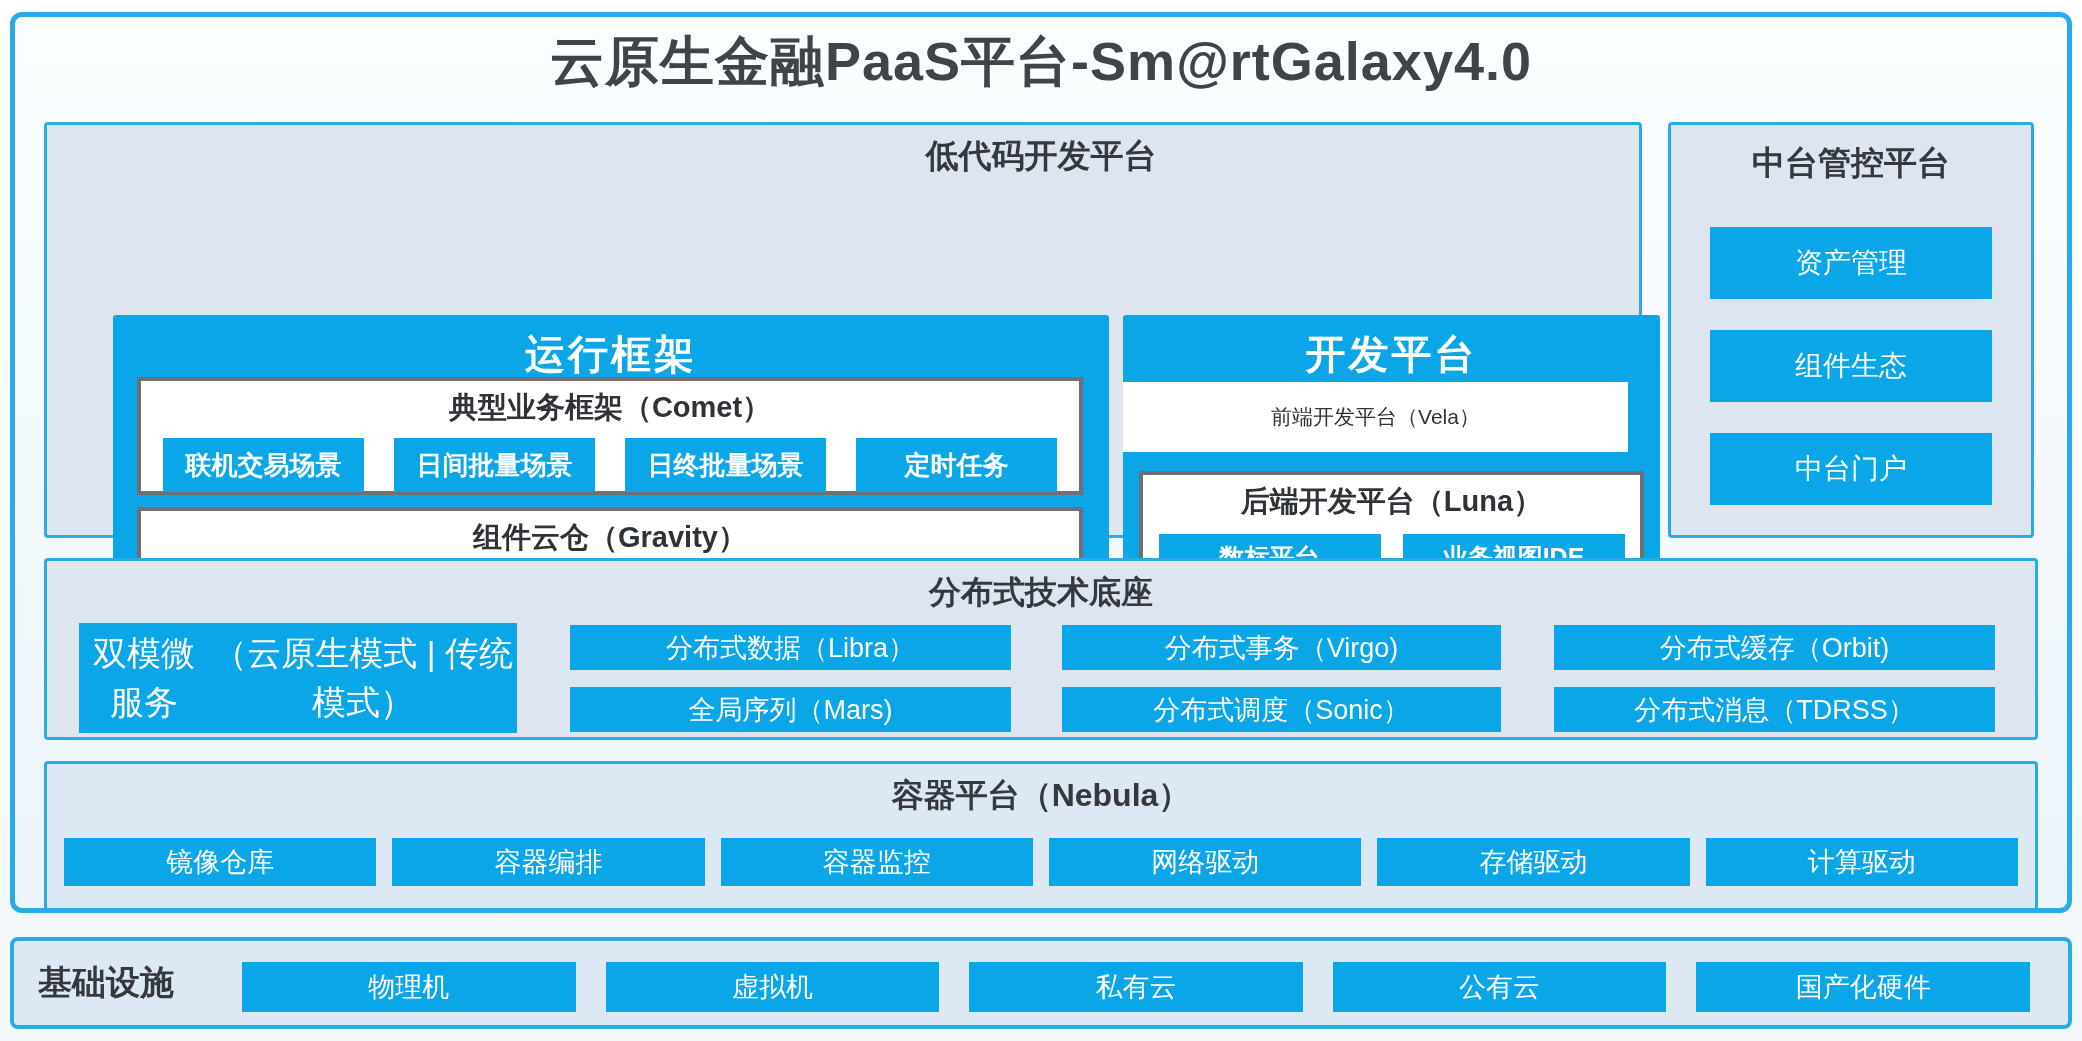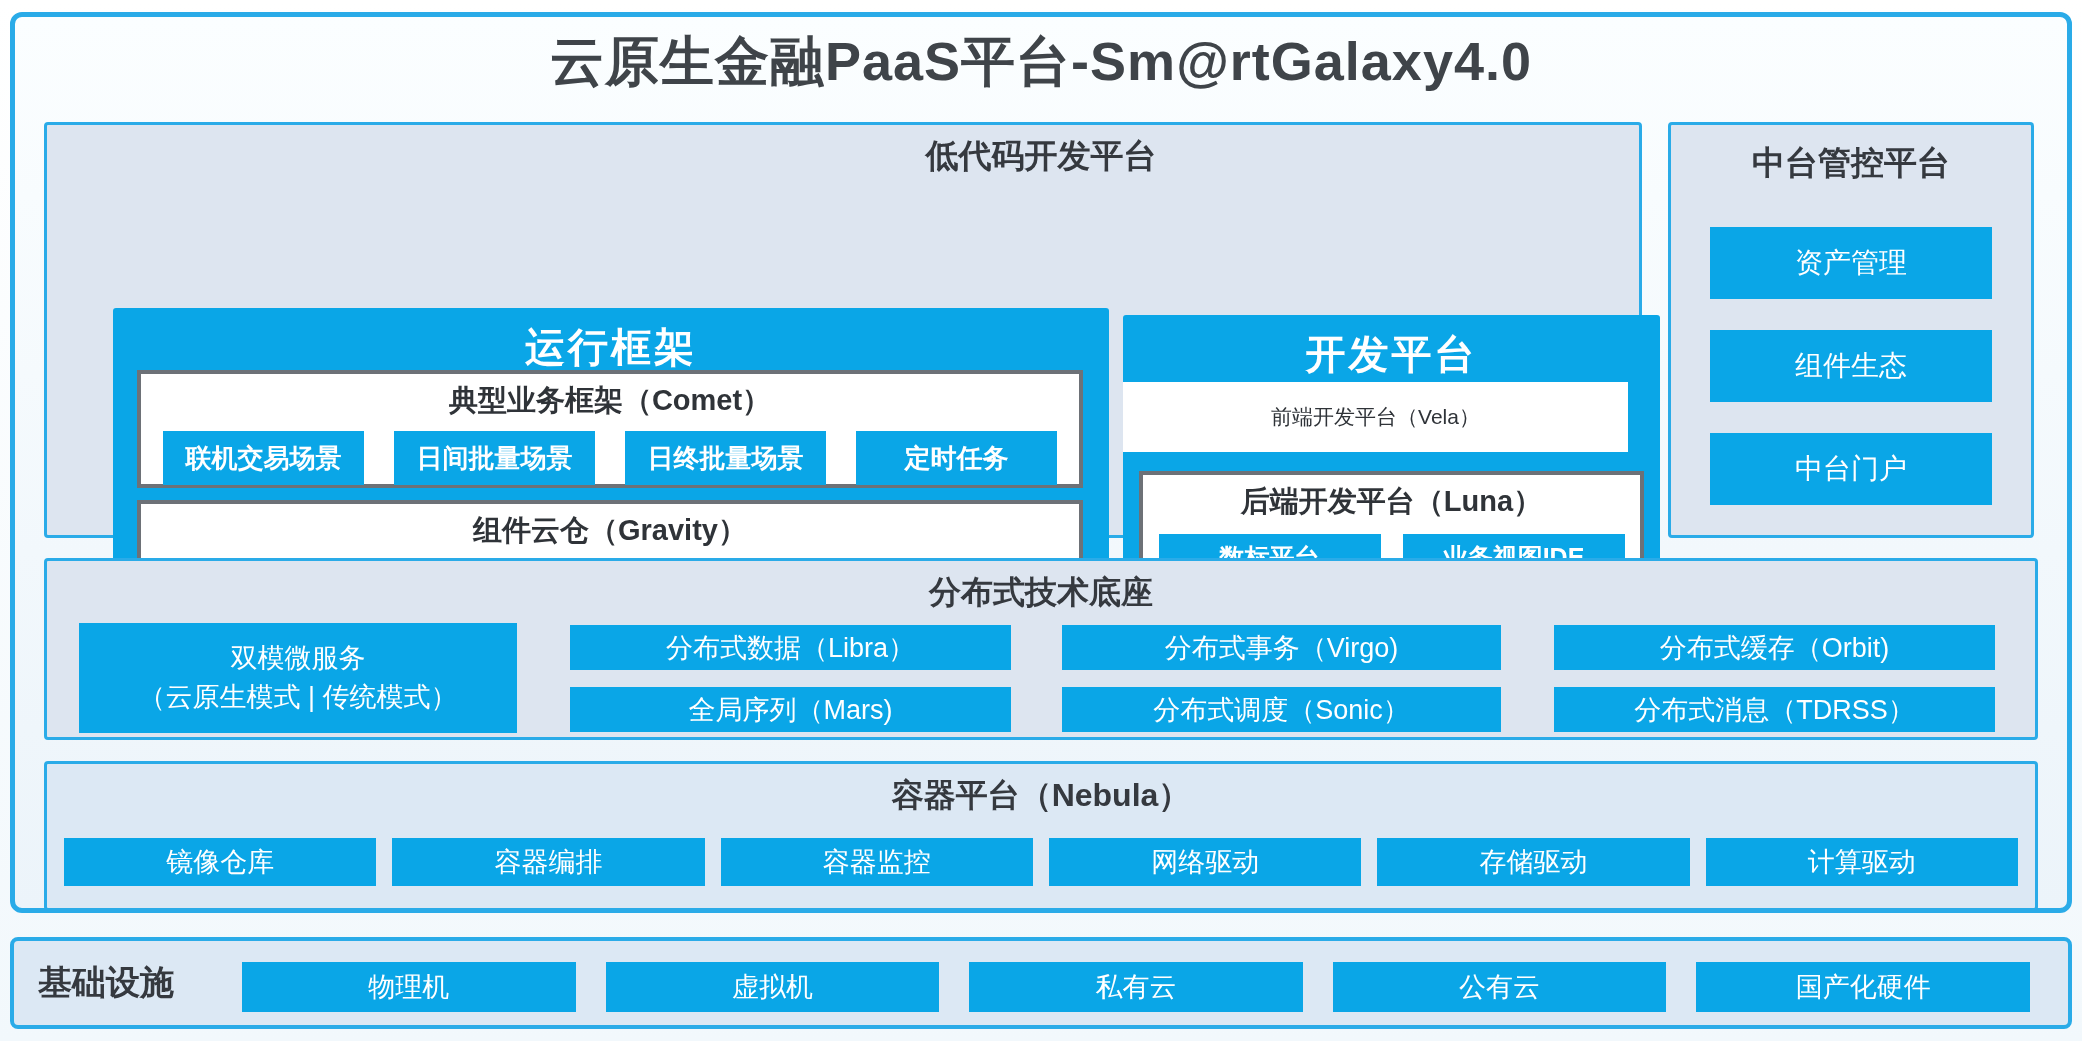--- a/index.html
+++ b/index.html
@@ -31,21 +31,21 @@
   #infra{left:10px;top:937px;width:2062px;height:92px;border-width:4px;border-radius:8px;
          background:var(--panel-bg2);}
   .lowcode-title{position:absolute;left:0;top:134px;width:100%;text-align:center;
                  font-size:33px;font-weight:700;color:var(--dark);pointer-events:none;}
   .panel-h{text-align:center;font-weight:700;color:var(--dark);}
   #mid .panel-h{margin-top:16px;font-size:33px;}
   #distributed .panel-h{margin-top:10px;font-size:32px;}
   #nebula .panel-h{margin-top:10px;font-size:32px;}
   
   .bluepanel{position:absolute;box-sizing:border-box;background:var(--blue);border-radius:3px;}
-  #runtime{left:66px;top:183px;width:996px;height:330px;}
+  #runtime{left:66px;top:190px;width:996px;height:330px;}
   #devp{left:1076px;top:190px;width:537px;height:330px;}
   .bluepanel-h{margin-top:12px;text-align:center;color:#fff;font-weight:700;
                font-size:40px;letter-spacing:3px;}
   
   .whitebox{position:absolute;box-sizing:border-box;background:#ffffff;border:4px solid var(--gray-border);font-weight:bold;}
   #comet{left:24px;top:62px;width:946px;height:118px;}
   #gravity{left:24px;top:192px;width:946px;height:120px;}
   #vela{left:16px;top:67px;width:505px;height:70px;background:#fff;display:flex;
         align-items:center;justify-content:center;font-size:21px;color:var(--boxtext);}
   #luna{left:16px;top:156px;width:505px;height:156px;}
@@ -57,21 +57,21 @@
   #comet .chip-row{margin:10px 22px 0;height:54px;gap:30px;}
   #comet .chip{flex:1;}
   #gravity .chip-row{margin:10px 26px 0;height:50px;gap:28px;}
   #gravity .chip{flex:1;}
   .luna-row{display:flex;justify-content:center;gap:22px;margin-top:12px;}
   .luna-row .chip{width:222px;height:78px;flex-direction:column;line-height:1.3;font-size:25px;}
   .mid-stack{margin:41px auto 0;width:282px;display:flex;flex-direction:column;gap:31px;}
   .mid-stack .chip{height:72px;font-size:28px;}
   
   #distributed .cell{position:absolute;box-sizing:border-box;}
-  .dual{left:32px;top:62px;width:438px;height:110px;flex-direction:column;line-height:1.45;font-size:27px;}
+  .dual{left:32px;top:62px;width:438px;height:110px;flex-direction:row;line-height:1.45;font-size:34px;}
   .d-r1{top:64px;height:45px;font-size:27px;}
   .d-r2{top:126px;height:45px;font-size:27px;}
   .d-c1{left:523px;width:441px;}
   .d-c2{left:1015px;width:439px;}
   .d-c3{left:1507px;width:441px;}
   
   #nebula .chip-row{position:absolute;left:17px;right:17px;top:74px;height:48px;gap:16px;}
   #nebula .chip{flex:1;font-size:27px;}
   .infra-label{position:absolute;left:24px;top:50%;transform:translateY(-50%);
                font-size:34px;font-weight:700;color:var(--dark);}

